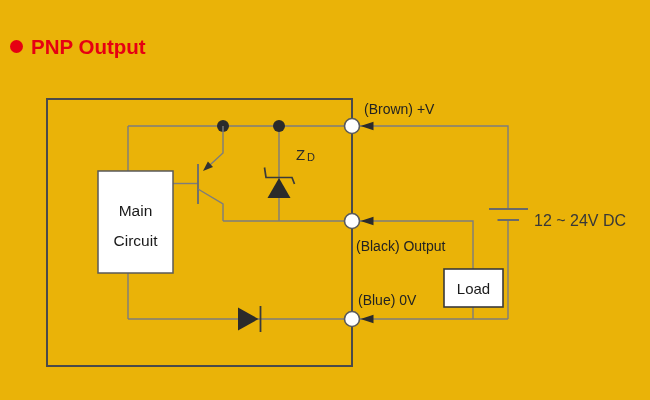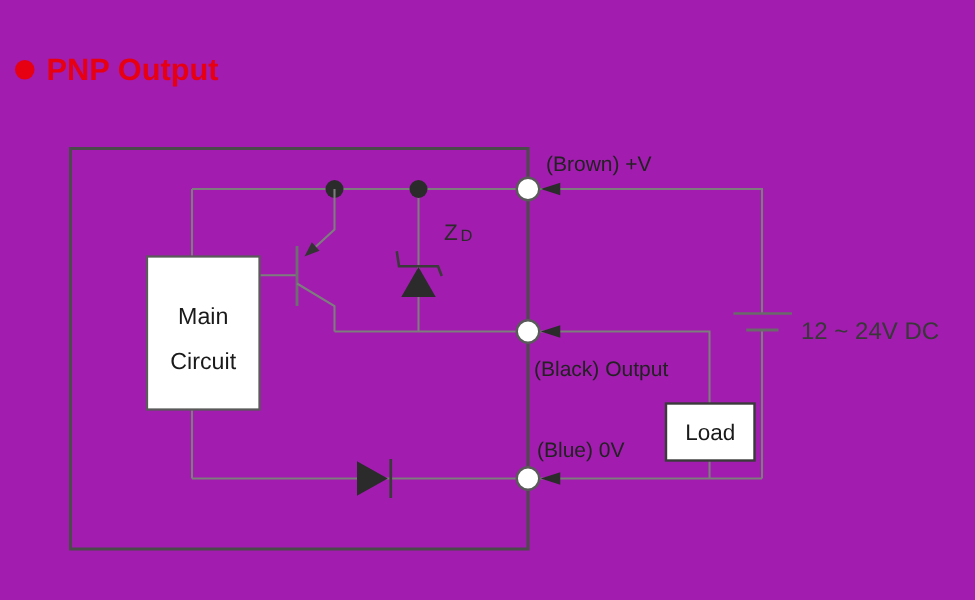--- a/index.html
+++ b/index.html
@@ -1,19 +1,19 @@
 <!DOCTYPE html>
 <html><head>
 <meta charset="utf-8">
 <style>
   html,body{margin:0;padding:0;background:#ffffff;}
   .stage{
     position:relative;
     width:650px;height:400px;
-    background:#a21caf;
+    background:#eab308;
     font-family:"Liberation Sans", sans-serif;
     overflow:hidden;
   }
   svg{display:block;}
   text{font-family:"Liberation Sans", sans-serif;}
   .wire{stroke:#7d7d7d;stroke-width:1.4;fill:none;}
   .sym-line{stroke:#3a3a3a;fill:none;}
   .label{fill:#222222;font-size:14px;}
 </style>
 </head>

